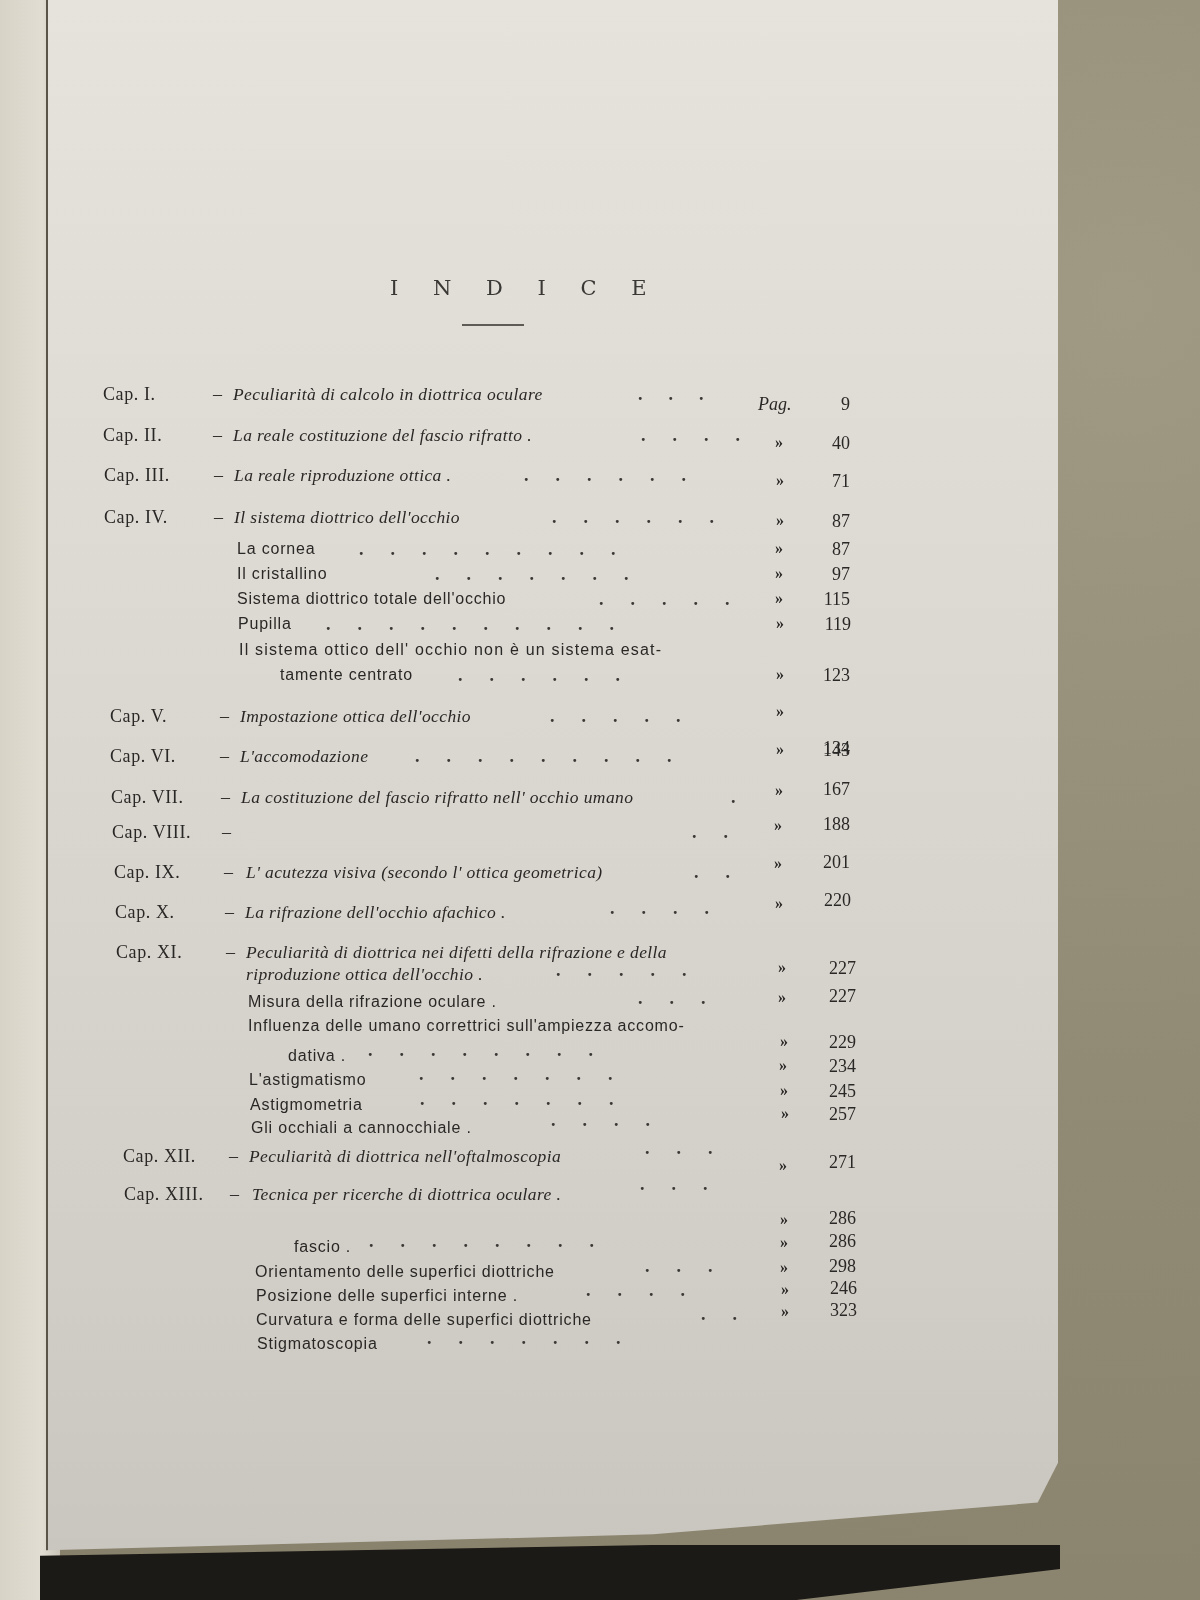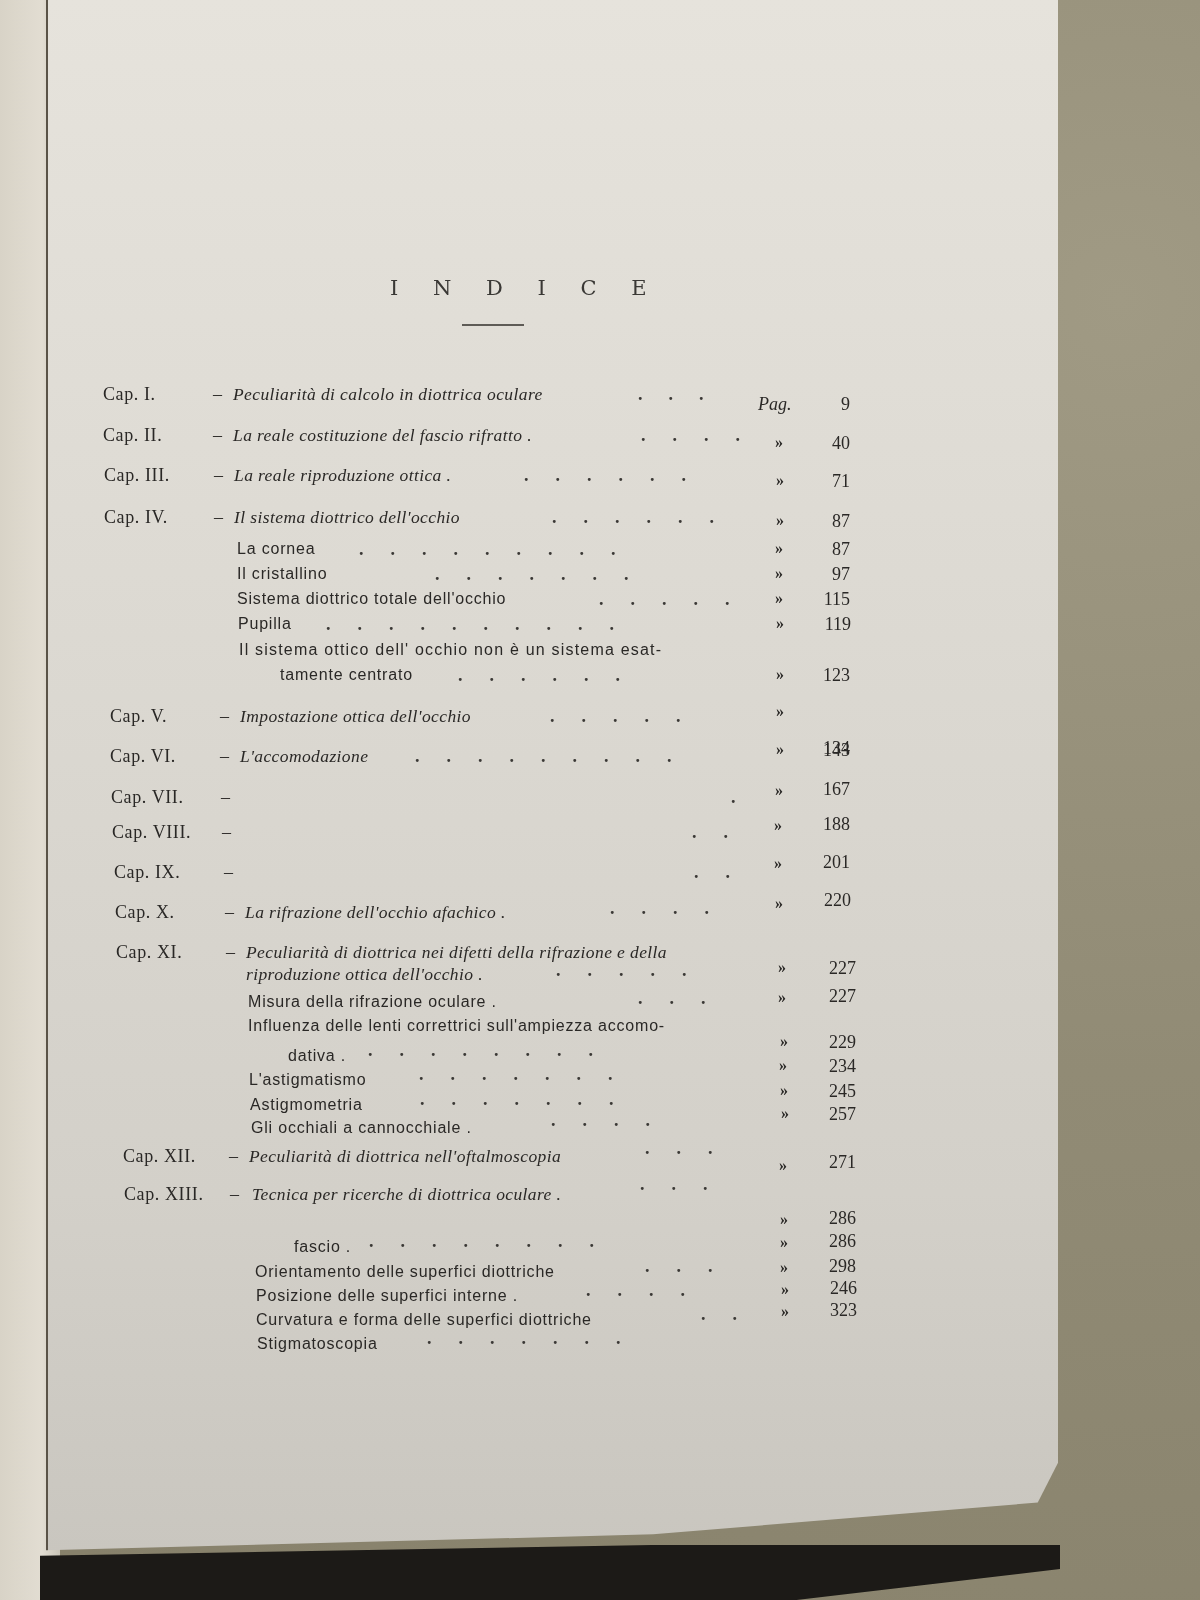--- a/index.html
+++ b/index.html
@@ -155,36 +155,38 @@
       <span class="dash" style="left:110px;">–</span>
       <span class="ttl" style="left:130px;">L'accomodazione</span>
       <span class="dots" style="left:305px;">.........</span>
       <span class="ditto" style="left:666px; top:-6px;">»</span>
       <span class="num" style="left:690px; top:-6px;">143</span>
     </div>
 
     <div class="row" style="left:111px; top:785px; width:760px;">
       <span class="cap">Cap. VII.</span>
       <span class="dash" style="left:110px;">–</span>
+      <span class="ttl" style="left:130px;">La costituzione del fascio rifratto nell' occhio umano</span>
       <span class="dots" style="left:620px;">.</span>
       <span class="ditto" style="left:664px; top:-6px;">»</span>
       <span class="num" style="left:689px; top:-8px;">167</span>
     </div>
 
     <div class="row" style="left:112px; top:820px; width:760px;">
       <span class="cap">Cap. VIII.</span>
       <span class="dash" style="left:110px;">–</span>
       <span class="dots" style="left:580px;">..</span>
       <span class="ditto" style="left:662px; top:-6px;">»</span>
       <span class="num" style="left:688px; top:-8px;">188</span>
     </div>
 
     <div class="row" style="left:114px; top:860px; width:760px;">
       <span class="cap">Cap. IX.</span>
       <span class="dash" style="left:110px;">–</span>
+      <span class="ttl" style="left:132px;">L' acutezza visiva (secondo l' ottica geometrica)</span>
       <span class="dots" style="left:580px;">..</span>
       <span class="ditto" style="left:660px; top:-8px;">»</span>
       <span class="num" style="left:686px; top:-10px;">201</span>
     </div>
 
     <div class="row" style="left:115px; top:900px; width:760px;">
       <span class="cap">Cap. X.</span>
       <span class="dash" style="left:110px;">–</span>
       <span class="ttl" style="left:130px;">La rifrazione dell'occhio afachico .</span>
       <span class="dots" style="left:495px; top:-4px;">....</span>
@@ -204,21 +206,21 @@
       <span class="num" style="left:560px; top:-6px;">227</span>
     </div>
 
     <div class="row" style="left:248px; top:990px; width:630px;">
       <span class="sub">Misura della rifrazione oculare .</span>
       <span class="dots" style="left:390px; top:-4px;">...</span>
       <span class="ditto" style="left:530px; top:-4px;">»</span>
       <span class="num" style="left:558px; top:-6px;">227</span>
     </div>
     <div class="row" style="left:248px; top:1014px; width:630px;">
-      <span class="sub">Influenza delle lenti correttrici sull'ampiezza accomo-</span>
+      <span class="sub">Influenza delle umano correttrici sull'ampiezza accomo-</span>
     </div>
     <div class="row" style="left:288px; top:1044px; width:590px;">
       <span class="sub">dativa .</span>
       <span class="dots" style="left:80px; top:-6px;">........</span>
       <span class="ditto" style="left:492px; top:-14px;">»</span>
       <span class="num" style="left:518px; top:-14px;">229</span>
     </div>
     <div class="row" style="left:249px; top:1068px; width:630px;">
       <span class="sub">L'astigmatismo</span>
       <span class="dots" style="left:170px; top:-6px;">.......</span>

